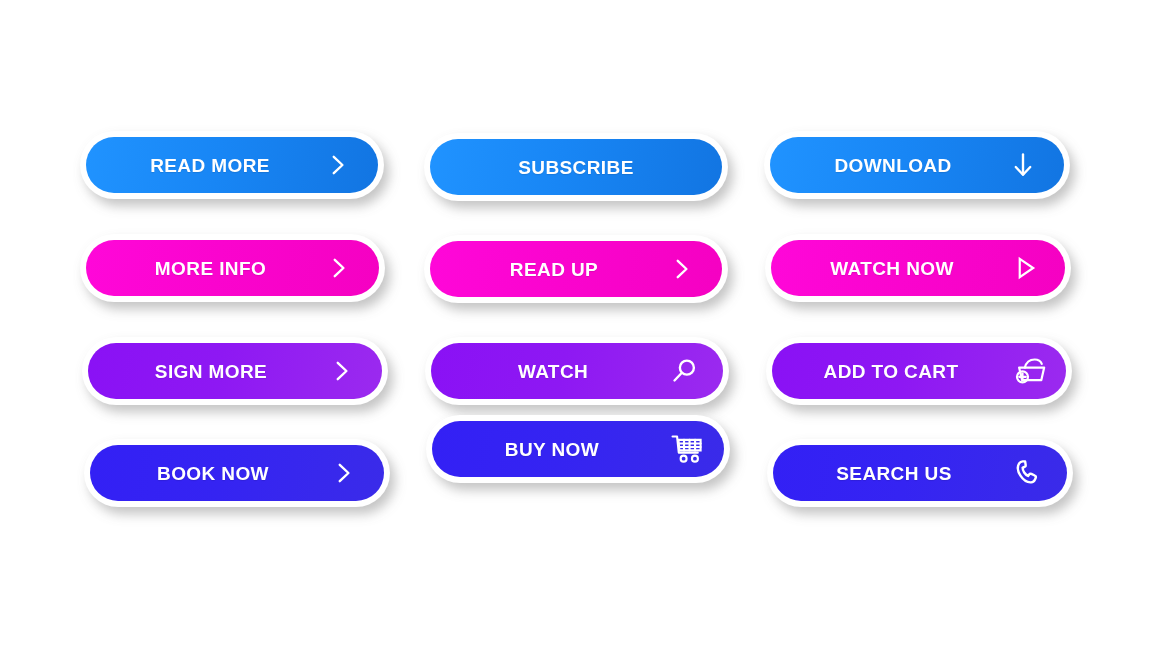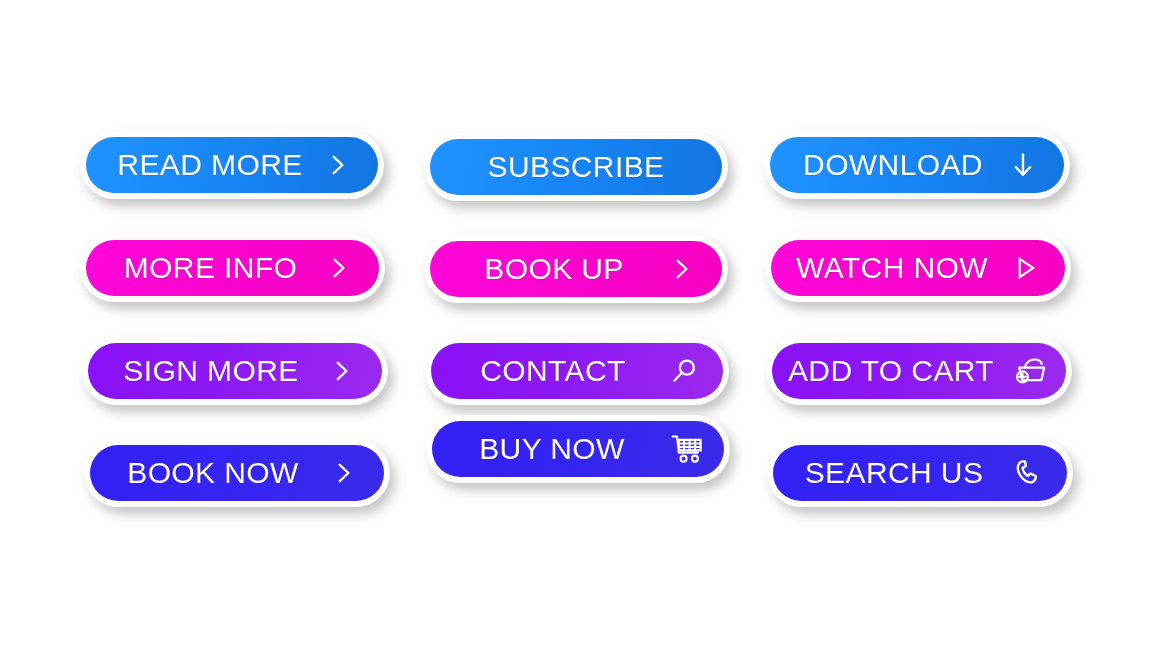--- a/index.html
+++ b/index.html
@@ -46,22 +46,22 @@
     border-radius: 999px;
     display: flex;
     align-items: center;
     justify-content: center;
     overflow: hidden;
   }
 
   .btn-label {
     color: #ffffff;
     font-family: "Liberation Sans", sans-serif;
-    font-weight: 400;
-    font-size: 30px;
+    font-weight: 700;
+    font-size: 19px;
     letter-spacing: 0.4px;
     line-height: 1;
     white-space: nowrap;
     text-shadow: 0 1px 1px rgba(0,0,0,0.10);
   }
 
   .btn-icon {
     position: absolute;
     display: flex;
     align-items: center;
@@ -113,21 +113,21 @@
         <span class="btn-label" style="transform: translateX(-22px);">MORE INFO</span>
         <span class="btn-icon" style="left: 239px; top: 50%; transform: translateY(-50%);">
           <svg width="26" height="26" viewBox="0 0 24 24" fill="none" stroke="currentColor" stroke-width="2.2" stroke-linecap="round" stroke-linejoin="round">
             <path d="M9 4.5 L17 12 L9 19.5"></path>
           </svg>
         </span>
       </div>
     </div>
     <div class="btn theme-pink" style="left: 424px; top: 235px; width: 304px; height: 68px;">
       <div class="btn-inner">
-        <span class="btn-label" style="transform: translateX(-22px);">BOOK UP</span>
+        <span class="btn-label" style="transform: translateX(-22px);">READ UP</span>
         <span class="btn-icon" style="left: 238px; top: 50%; transform: translateY(-50%);">
           <svg width="26" height="26" viewBox="0 0 24 24" fill="none" stroke="currentColor" stroke-width="2.2" stroke-linecap="round" stroke-linejoin="round">
             <path d="M9 4.5 L17 12 L9 19.5"></path>
           </svg>
         </span>
       </div>
     </div>
     <div class="btn theme-pink" style="left: 765px; top: 234px; width: 306px; height: 68px;">
       <div class="btn-inner">
         <span class="btn-label" style="transform: translateX(-26px);">WATCH NOW</span>
@@ -143,21 +143,21 @@
         <span class="btn-label" style="transform: translateX(-24px);">SIGN MORE</span>
         <span class="btn-icon" style="left: 240px; top: 50%; transform: translateY(-50%);">
           <svg width="26" height="26" viewBox="0 0 24 24" fill="none" stroke="currentColor" stroke-width="2.2" stroke-linecap="round" stroke-linejoin="round">
             <path d="M9 4.5 L17 12 L9 19.5"></path>
           </svg>
         </span>
       </div>
     </div>
     <div class="btn theme-purple" style="left: 425px; top: 337px; width: 304px; height: 68px;">
       <div class="btn-inner">
-        <span class="btn-label" style="transform: translateX(-24px);">CONTACT</span>
+        <span class="btn-label" style="transform: translateX(-24px);">WATCH</span>
         <span class="btn-icon" style="left: 238px; top: 50%; transform: translateY(-50%);">
           <svg width="30" height="30" viewBox="0 0 24 24" fill="none" stroke="currentColor" stroke-width="1.9" stroke-linecap="round" stroke-linejoin="round">
             <circle cx="14.3" cy="9.3" r="5.6"></circle>
             <path d="M10.1 13.6 L4.4 19.6"></path>
           </svg>
         </span>
       </div>
     </div>
     <div class="btn theme-purple" style="left: 766px; top: 337px; width: 306px; height: 68px;">
       <div class="btn-inner">

